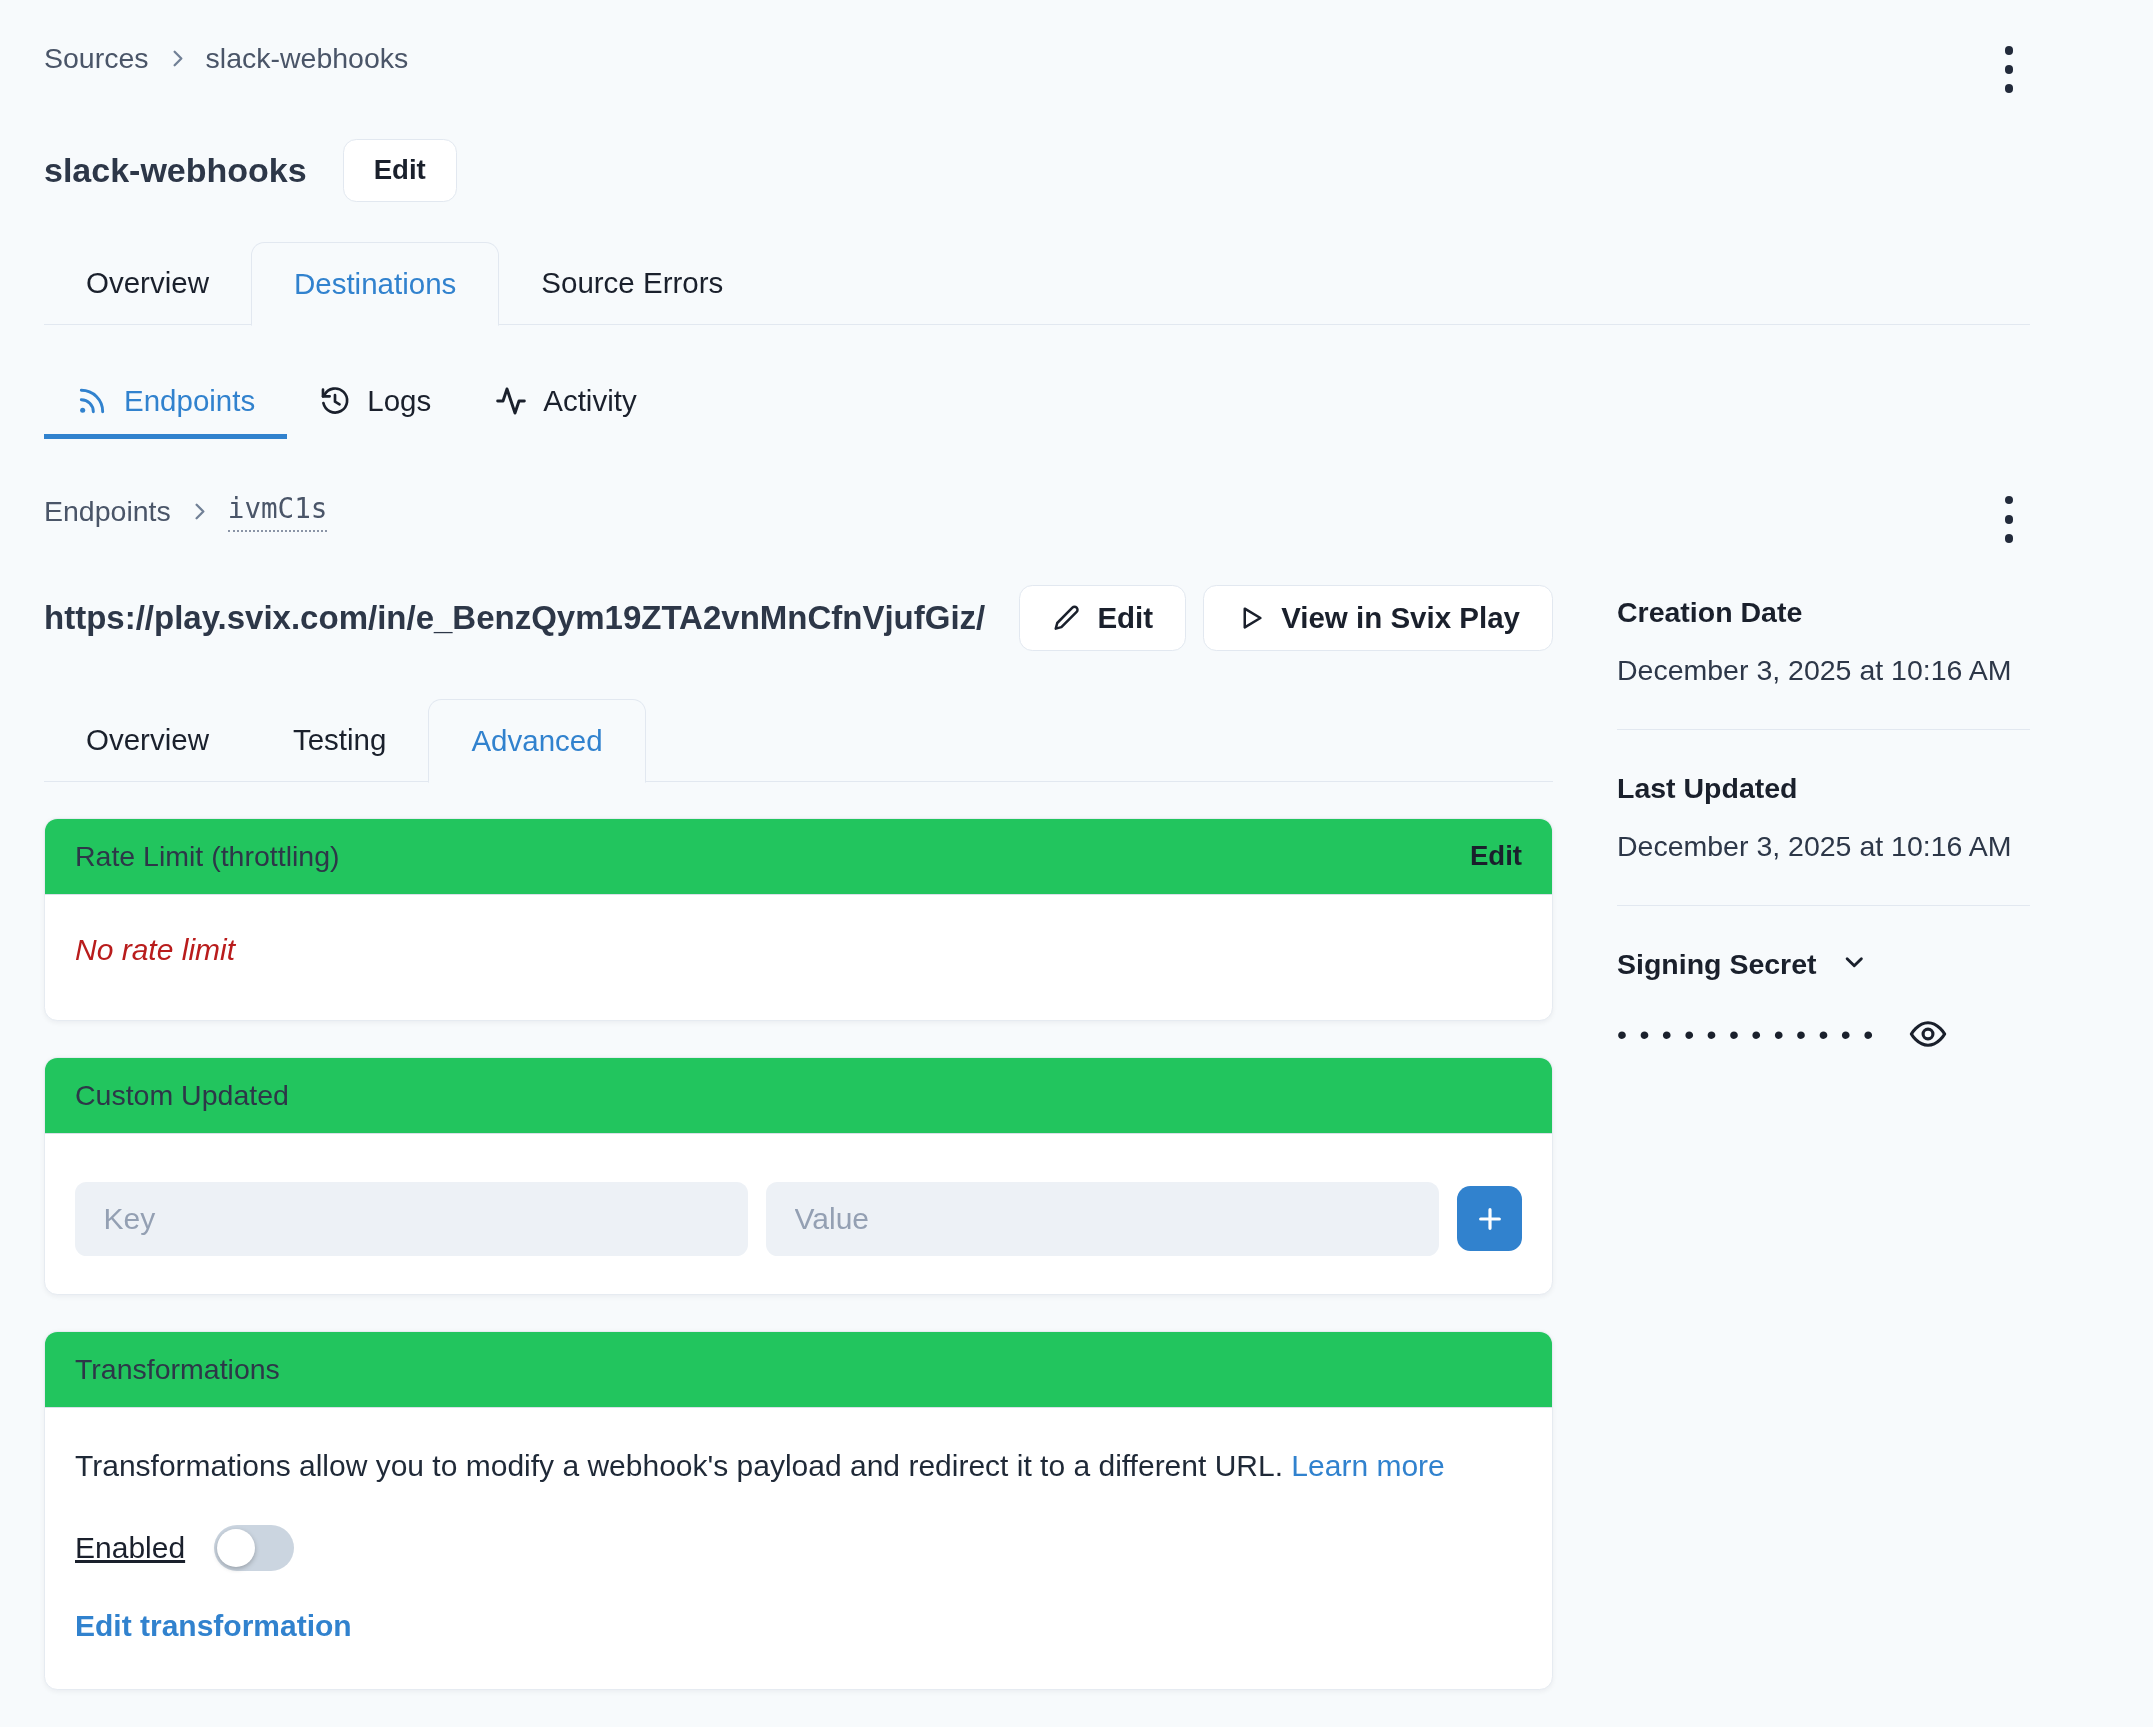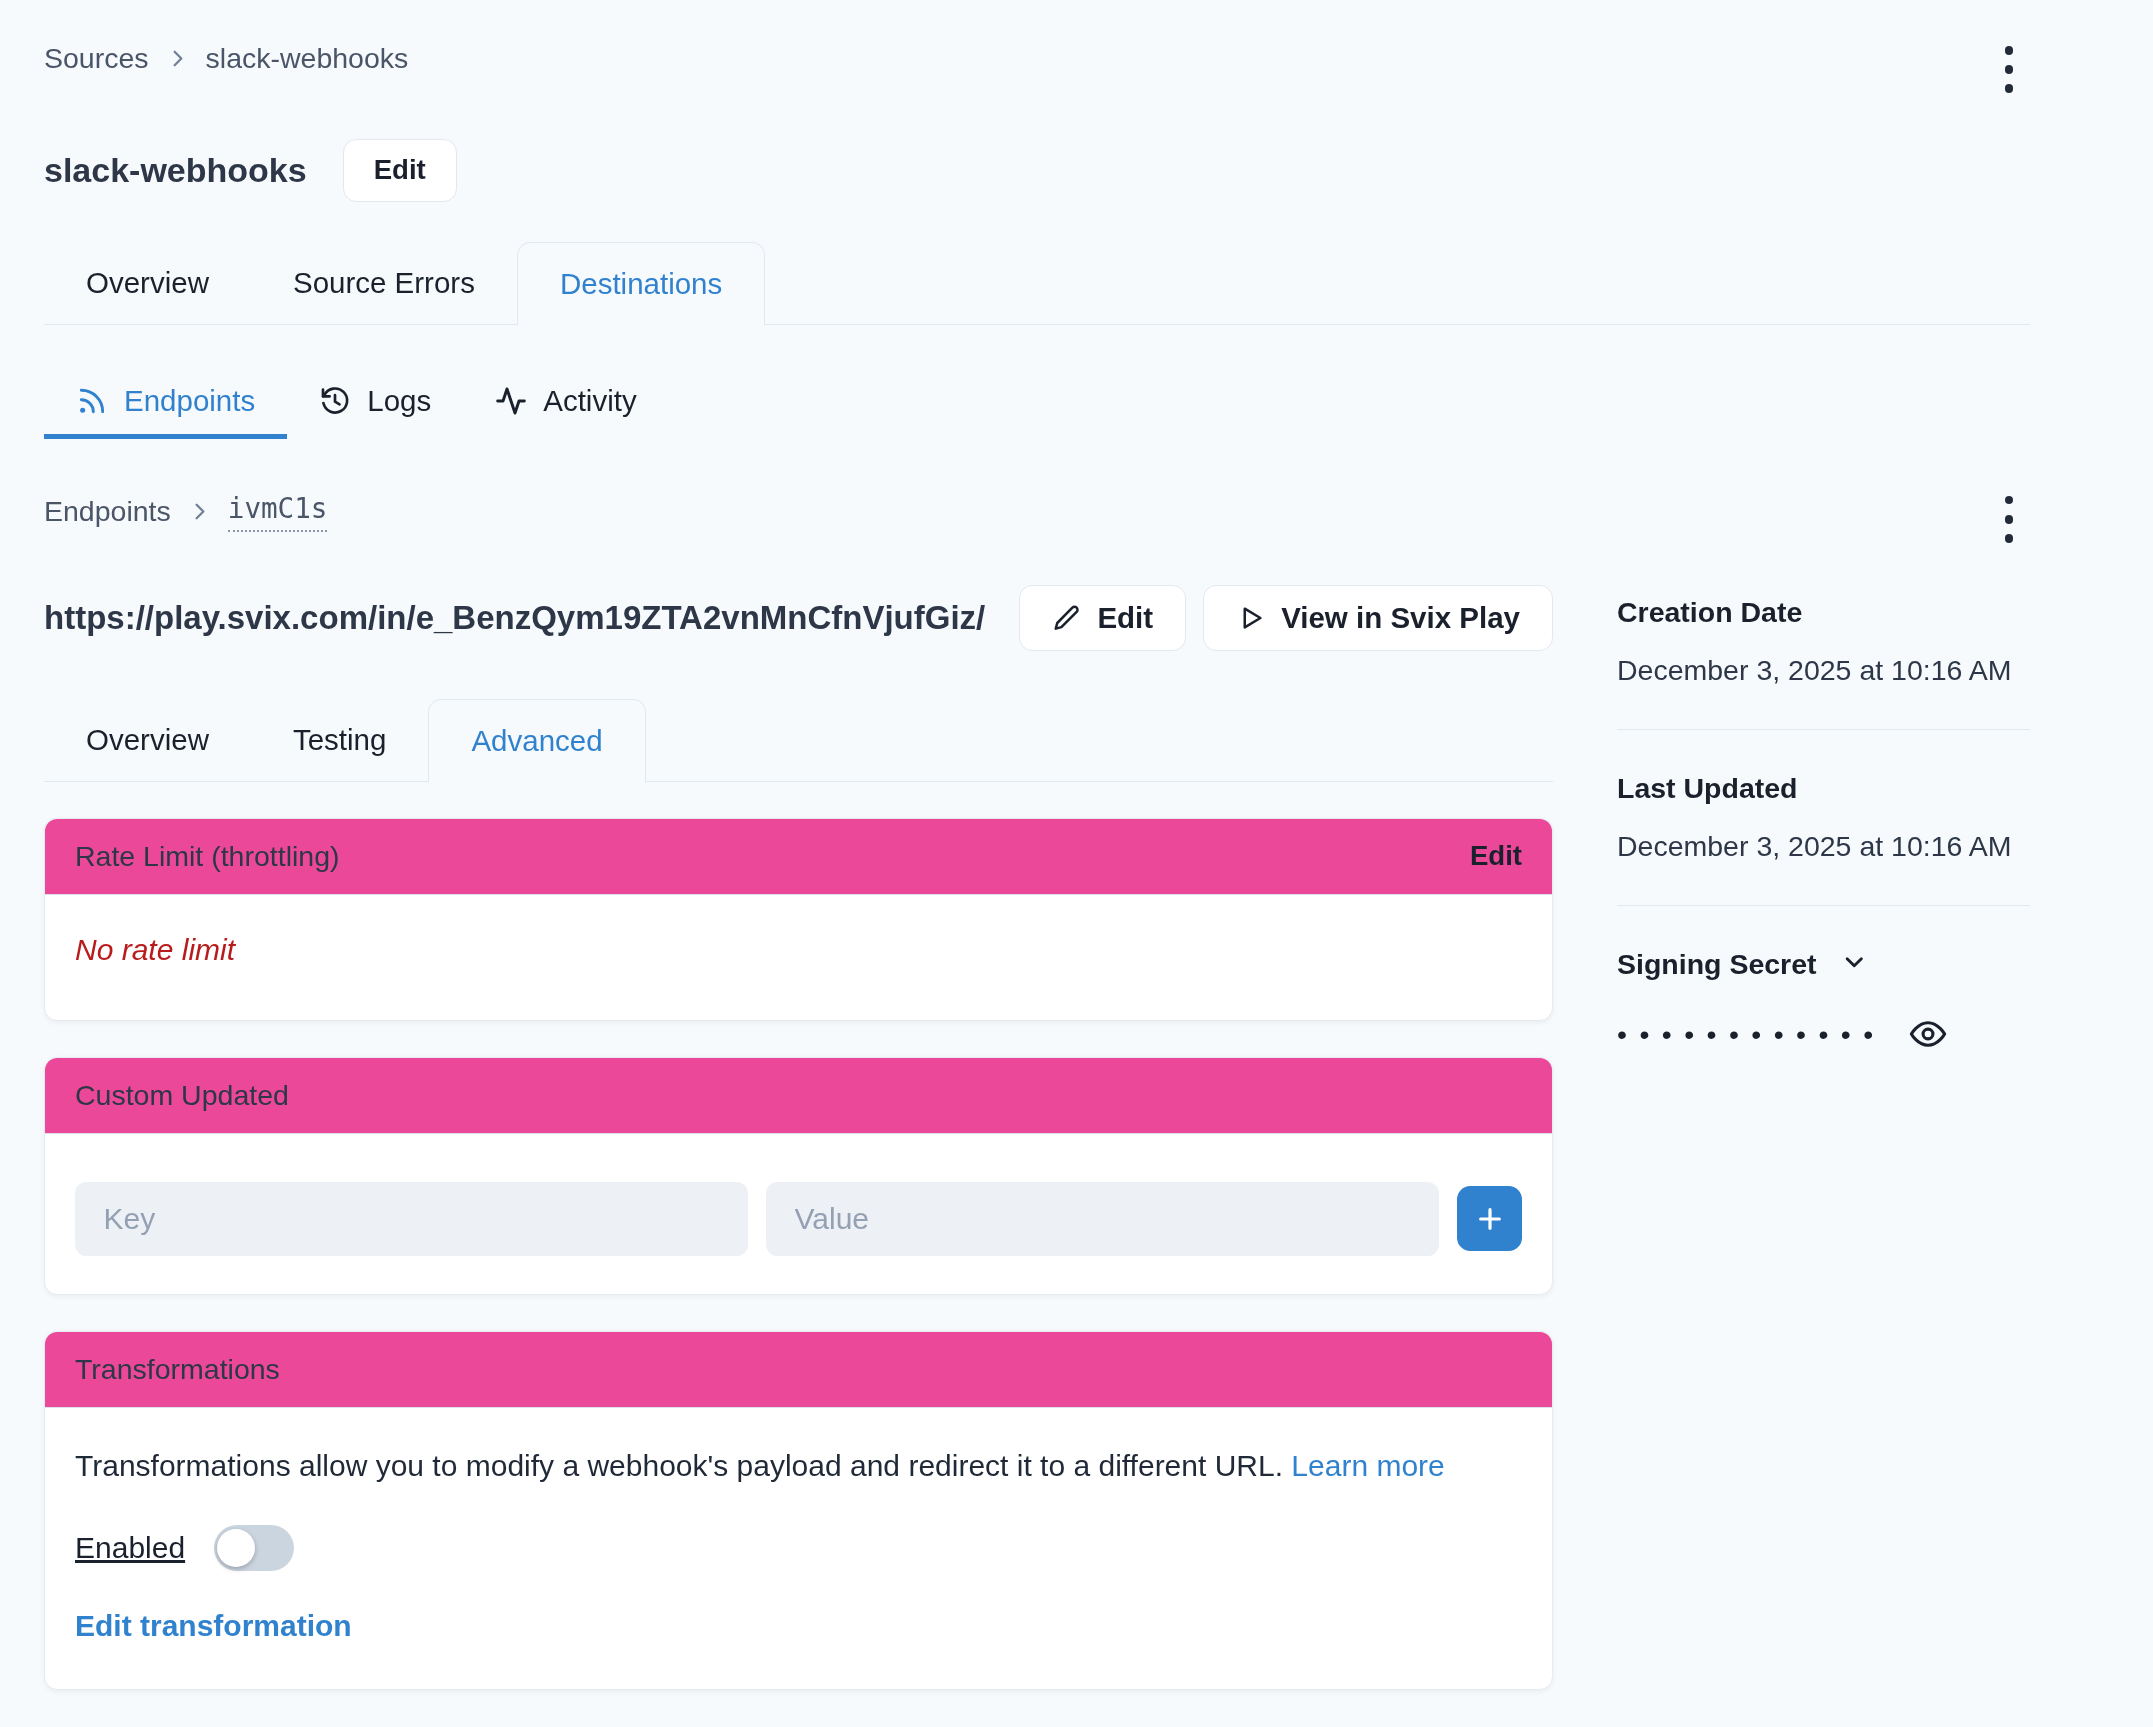--- a/index.html
+++ b/index.html
@@ -77,21 +77,21 @@
 
   .tabbar2 { margin-top: 48px; }
 
   
   .card {
     margin-top: 36px; background: #FFFFFF;
     border: 1.9px solid #E6EBF1; border-radius: 13.3px; overflow: hidden;
     box-shadow: 0 1.9px 5.7px rgba(15,23,42,0.05);
   }
   .card-header {
-    background: #ec4899; border-bottom: 1.9px solid #D9E0E8;
+    background: #22c55e; border-bottom: 1.9px solid #D9E0E8;
     padding: 21px 30px; display: flex; justify-content: space-between; align-items: center;
     font-size: 28.5px; color: #2D3748; font-weight: 500;
   }
   .card-action { font-size: 27.6px; font-weight: 700; color: #1A202C; cursor: pointer; }
   .card-body { padding: 38px 30px 53px 30px; }
 
   .empty-text { font-style: italic; color: #b91c1c; font-size: 30px; }
 
   .hdr-form { display: flex; align-items: center; gap: 18px; padding: 48px 30px 38px 30px; }
   .input {
@@ -149,22 +149,22 @@
     </button>
   </div>
 
   <div class="title-row">
     <h1 class="page-title">slack-webhooks</h1>
     <button class="btn small">Edit</button>
   </div>
 
   <div class="tabbar">
     <div class="tab">Overview</div>
+    <div class="tab active">Destinations</div>
     <div class="tab">Source Errors</div>
-    <div class="tab active">Destinations</div>
   </div>
 
   <div class="subtabs">
     <div class="subtab active">
       <svg viewBox="0 0 24 24" fill="none" stroke-width="2.2" stroke-linecap="round">
         <path d="M4 11a9 9 0 0 1 9 9"></path>
           <path d="M4 4a16 16 0 0 1 16 16"></path>
           <circle class="rss-dot" cx="5" cy="19" r="1.9" stroke="none" fill="#3182CE"></circle>
       </svg>
       <span>Endpoints</span>

